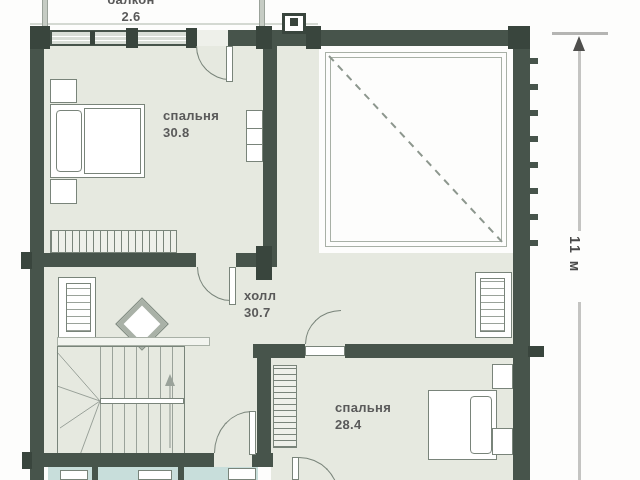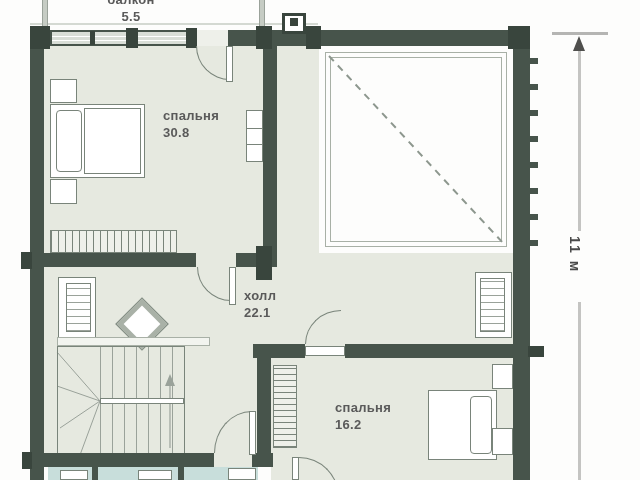--- a/index.html
+++ b/index.html
@@ -154,33 +154,33 @@
 
   <div class="glass" style="left:48px;top:467px;width:210px;height:13px;"></div>
   <div class="wall" style="left:92px;top:467px;width:6px;height:13px;"></div>
   <div class="wall" style="left:178px;top:467px;width:6px;height:13px;"></div>
   <div class="leaf" style="left:60px;top:470px;width:28px;height:10px;"></div>
   <div class="leaf" style="left:138px;top:470px;width:34px;height:10px;"></div>
   <div class="leaf" style="left:228px;top:468px;width:28px;height:12px;"></div>
 
   <div class="lbl" style="left:100px;top:-8px;width:62px;text-align:center;">
     <span>балкон</span><br>
-    <span>5.5</span>
+    <span>2.6</span>
   </div>
   <div class="lbl" style="left:163px;top:108px;">
     <span>спальня</span><br>
     <span>30.8</span>
   </div>
   <div class="lbl" style="left:244px;top:288px;">
     <span>холл</span><br>
-    <span>22.1</span>
+    <span>30.7</span>
   </div>
   <div class="lbl" style="left:335px;top:400px;">
     <span>спальня</span><br>
-    <span>16.2</span>
+    <span>28.4</span>
   </div>
 
   <div class="dimline" style="left:552px;top:32px;width:56px;height:3px;background:#b5b5b3;"></div>
   <div class="abs" style="left:573px;top:36px;width:0;height:0;border-left:6px solid transparent;border-right:6px solid transparent;border-bottom:15px solid #4f4f4d;"></div>
   <div class="dimline" style="left:578px;top:51px;width:3px;height:180px;"></div>
   <div class="lbl" style="left:566px;top:236px;writing-mode:vertical-rl;font-size:14px;color:#4a4a4a;letter-spacing:2px;">11 м</div>
   <div class="dimline" style="left:578px;top:302px;width:3px;height:178px;"></div>
 
 </div>
 

